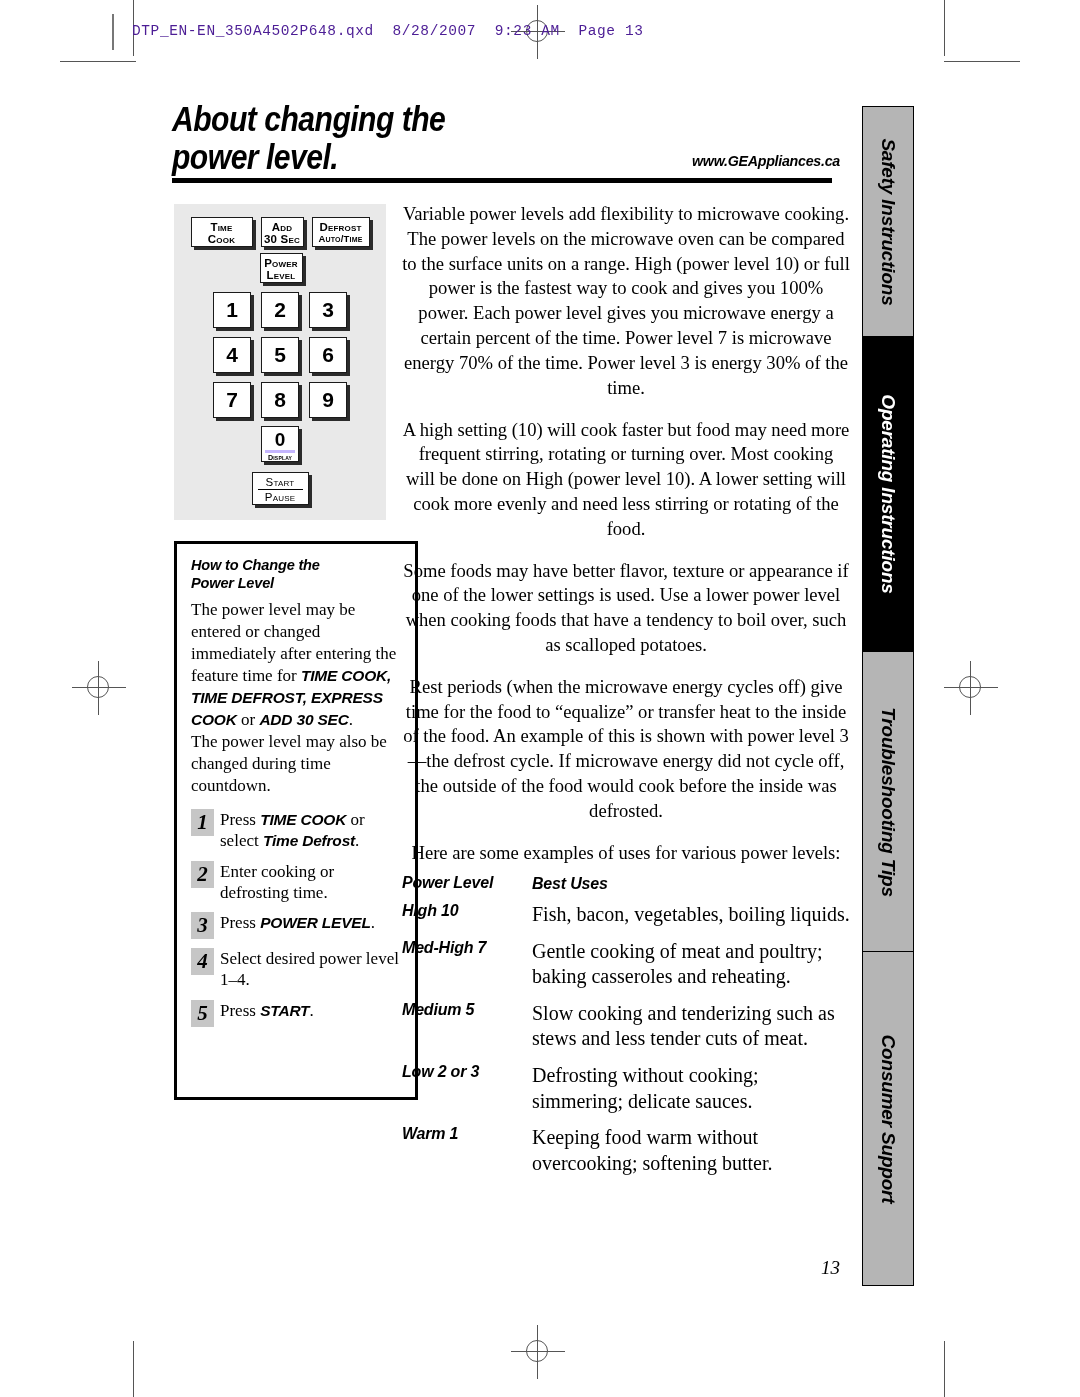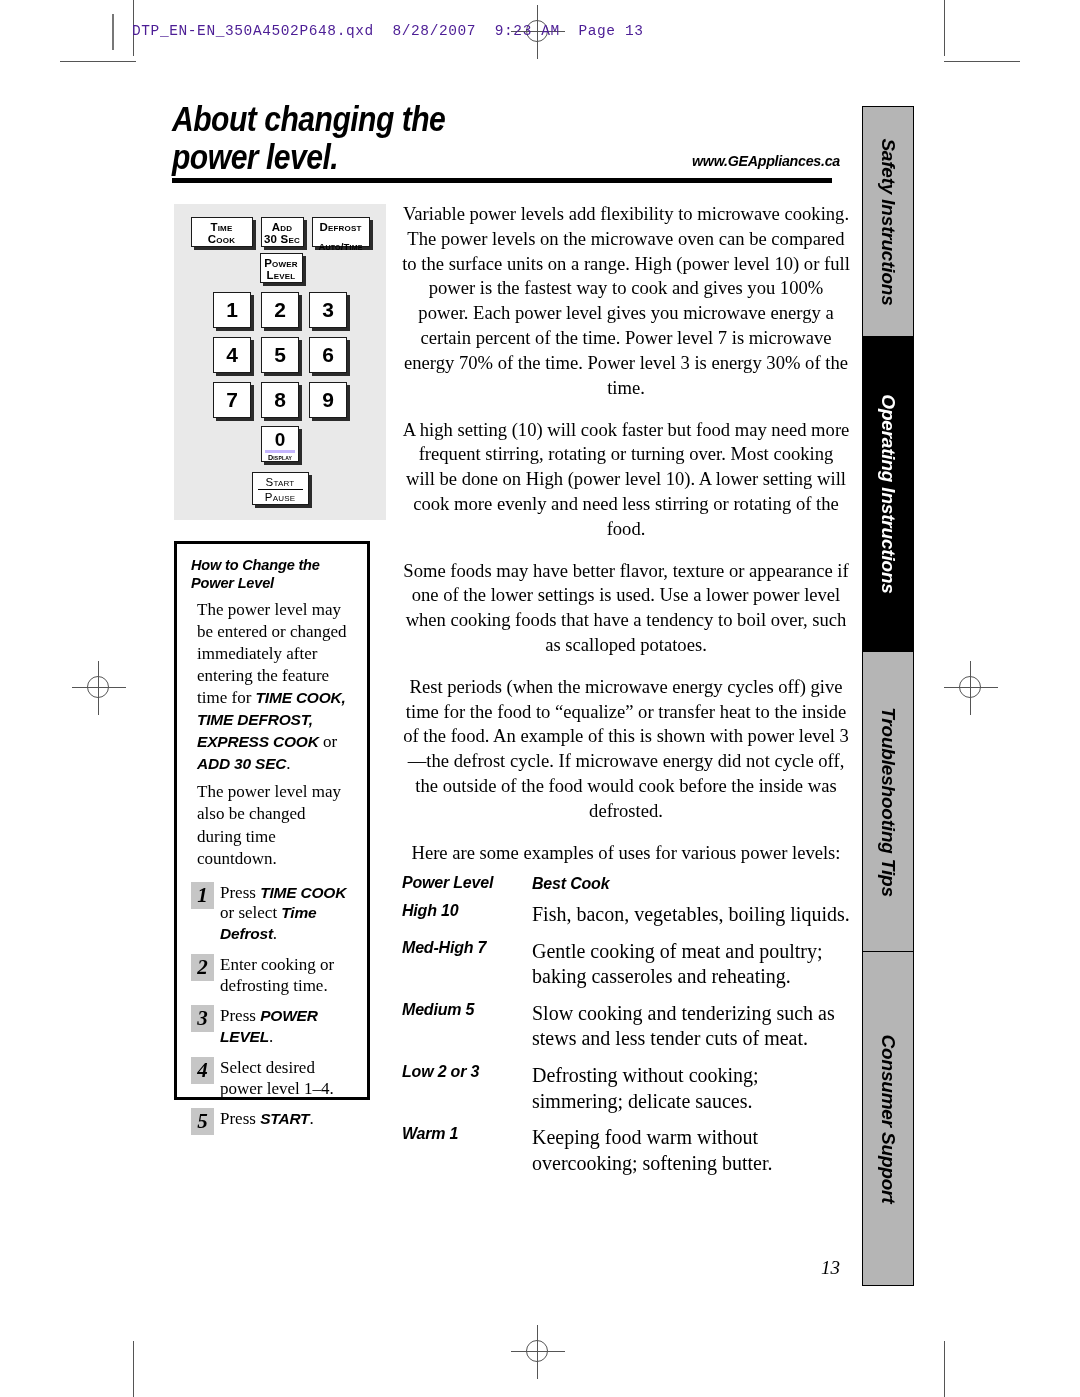--- a/index.html
+++ b/index.html
@@ -184,21 +184,21 @@
     padding-top: 3px;
   }
   #key-start .top { display: block; border-bottom: 1.4px solid #000; padding-bottom: 1px; margin: 0 5px; }
   #key-start .bot { display: block; padding-top: 1px; }
   .row-start { padding-top: 10px; }
 
   #how-box {
     position: absolute;
     left: 174px;
     top: 541px;
-    width: 196px;
+    width: 244px;
     height: 559px;
     border: 3px solid #000;
     box-sizing: border-box;
     background: #fff;
     padding: 12px 12px 0 14px;
   }
   #how-heading {
     font-family: "Liberation Sans", sans-serif;
     font-weight: bold;
     font-style: italic;
@@ -208,21 +208,21 @@
     transform: scaleX(0.94);
     transform-origin: left top;
     white-space: pre-line;
     margin-bottom: 6px;
   }
   .body-serif {
     font-family: "Liberation Serif", serif;
     font-size: 17px;
     line-height: 1.30;
   }
-  #how-para1, #how-para2 { margin: 6px; }
+  #how-para1, #how-para2 { margin: 0; }
   .bold-it {
     font-family: "Liberation Sans", sans-serif;
     font-weight: bold;
     font-style: italic;
     font-size: 15.5px;
     letter-spacing: -0.2px;
   }
   .steps { margin-top: 12px; }
   .step {
     display: flex;
@@ -391,21 +391,21 @@
     <div class="key key-func" id="key-time-cook">
       <span class="lbl sc">Time</span>
       <span class="lbl sc">Cook</span>
     </div>
     <div class="key key-func" id="key-add-30">
       <span class="lbl sc">Add</span>
       <span class="lbl sc">30 Sec</span>
     </div>
     <div class="key key-func" id="key-defrost">
       <span class="lbl sc">Defrost</span>
-      <span class="lbl sc" style="font-size:9.5px;margin-top:8px;">Auto/Time</span>
+      <span class="lbl sc" style="font-size:9.5px;">Auto/Time</span>
     </div>
   </div>
 
   <div class="keyrow row-func2">
     <div class="key key-func" id="key-power-level">
       <span class="lbl sc">Power</span>
       <span class="lbl sc">Level</span>
     </div>
   </div>
 
@@ -482,21 +482,21 @@
   <p class="para">Variable power levels add flexibility to microwave cooking. The power levels on the microwave oven can be compared to the surface units on a range. High (power level 10) or full power is the fastest way to cook and gives you 100% power. Each power level gives you microwave energy a certain percent of the time. Power level 7 is microwave energy 70% of the time. Power level 3 is energy 30% of the time.</p>
   <p class="para">A high setting (10) will cook faster but food may need more frequent stirring, rotating or turning over. Most cooking will be done on High (power level 10). A lower setting will cook more evenly and need less stirring or rotating of the food.</p>
   <p class="para">Some foods may have better flavor, texture or appearance if one of the lower settings is used. Use a lower power level when cooking foods that have a tendency to boil over, such as scalloped potatoes.</p>
   <p class="para">Rest periods (when the microwave energy cycles off) give time for the food to “equalize” or transfer heat to the inside of the food. An example of this is shown with power level 3—the defrost cycle. If microwave energy did not cycle off, the outside of the food would cook before the inside was defrosted.</p>
   <p class="para" style="margin-bottom:8px;">Here are some examples of uses for various power levels:</p>
 
   <table id="uses-table">
     <tbody>
       <tr class="head">
         <td class="c1">Power Level</td>
-        <td class="c2">Best Cook</td>
+        <td class="c2">Best Uses</td>
       </tr>
       <tr>
         <td class="c1">High 10</td>
         <td class="c2">Fish, bacon, vegetables, boiling liquids.</td>
       </tr>
       <tr>
         <td class="c1">Med-High 7</td>
         <td class="c2">Gentle cooking of meat and poultry; baking casseroles and reheating.</td>
       </tr>
       <tr>

